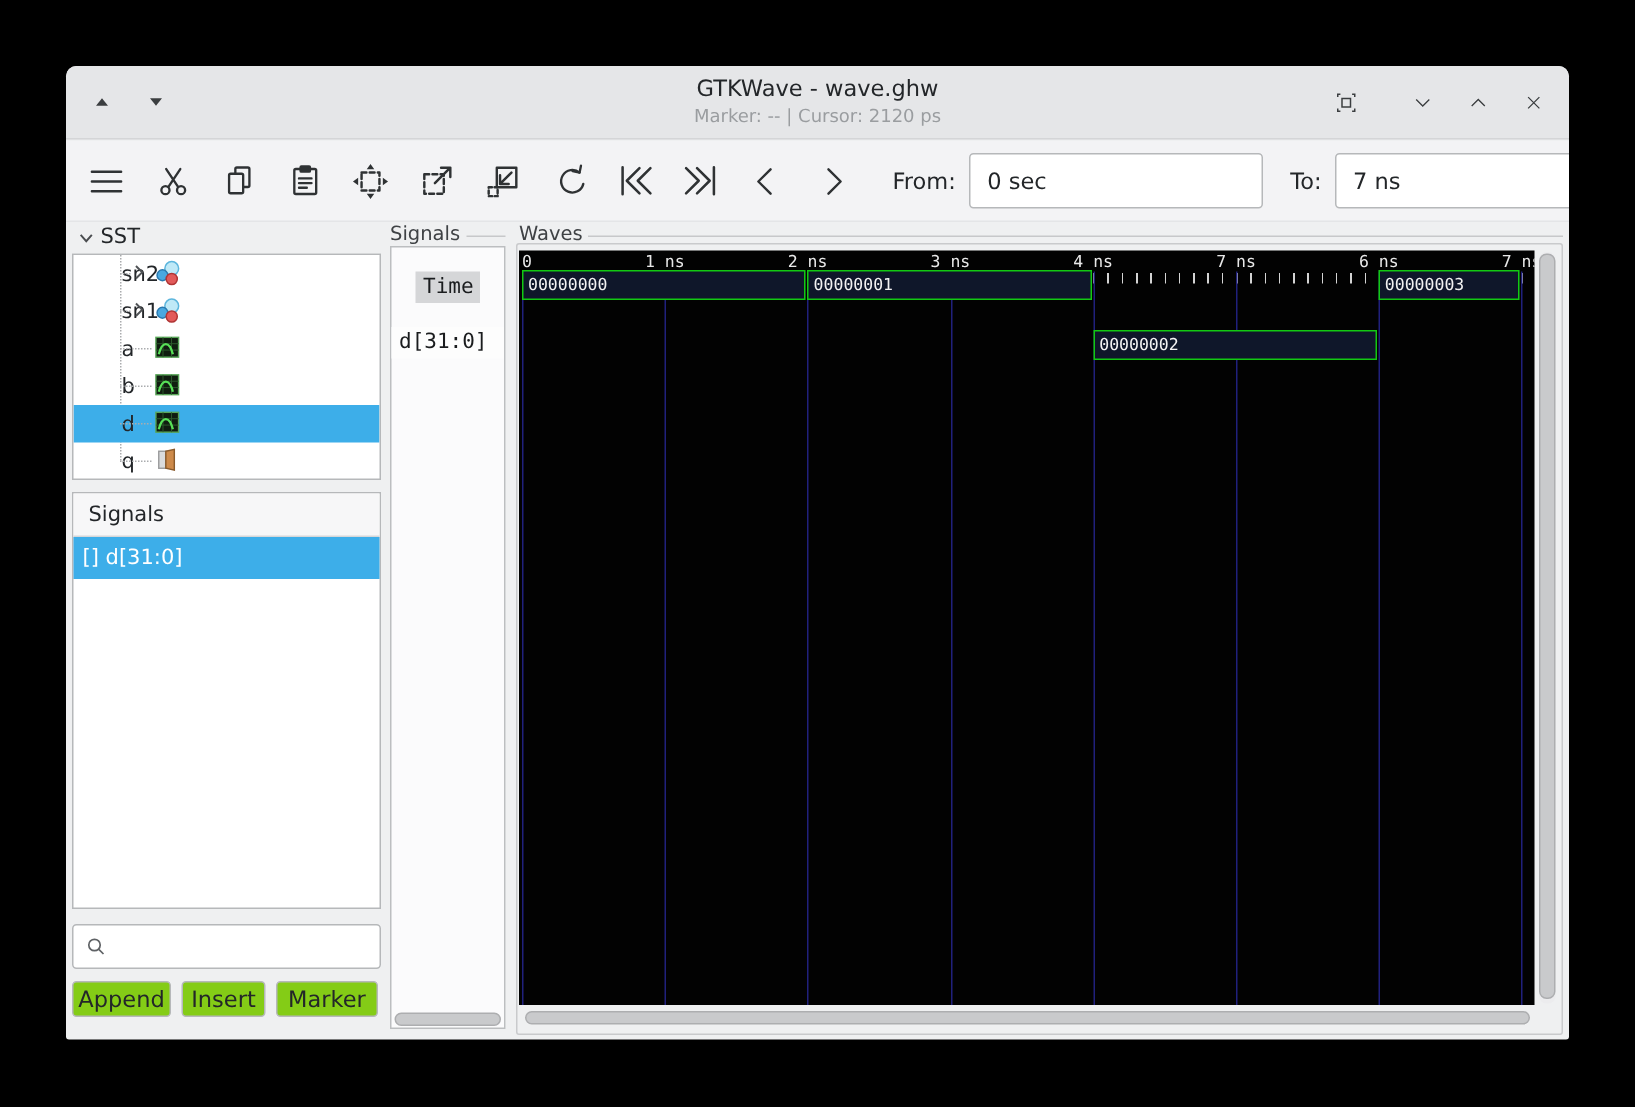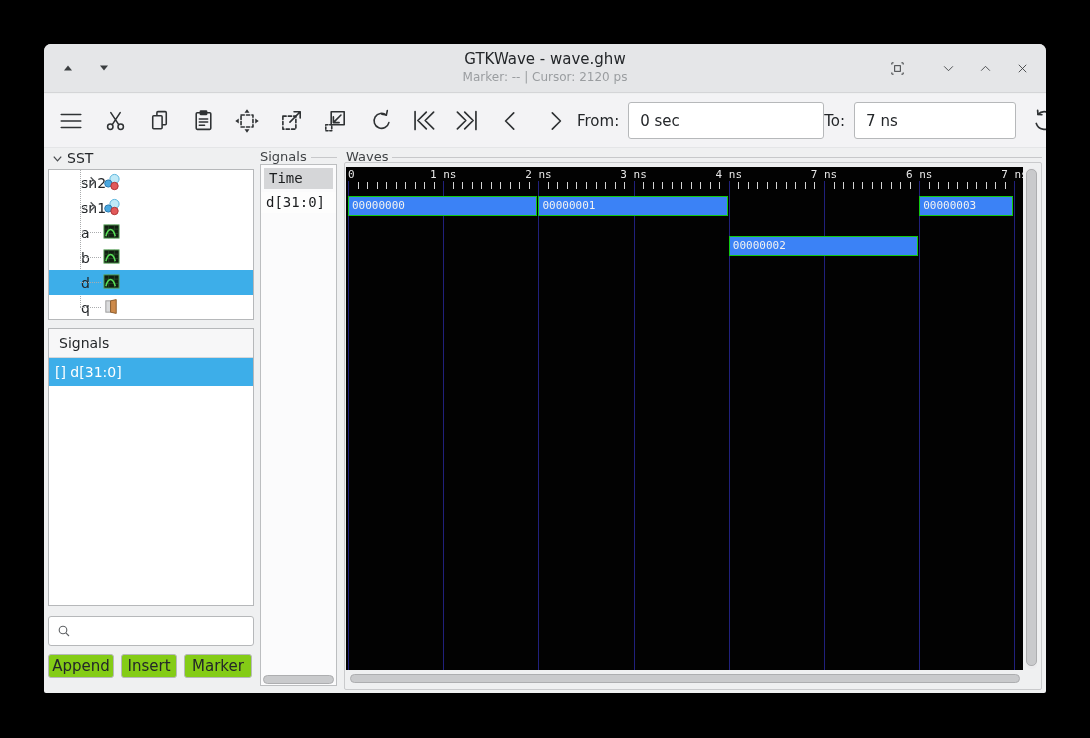--- a/index.html
+++ b/index.html
@@ -23,21 +23,21 @@
   .title { font-size:15px; color:#232629; }
   .subtitle { font-size:12px; color:#9a9da0; margin-top:2px; }
   .win-controls { position:absolute; right:14px; top:0; height:100%; display:flex; align-items:center; gap:17px; }
   .win-controls button { background:none; border:none; width:20px; height:20px; display:flex; align-items:center; justify-content:center; cursor:default; }
   .win-controls button:first-child { margin-right:14px; }
   
   .toolbar { position:absolute; left:0; top:50px; right:0; height:54px;
     background:#f3f3f5; border-bottom:1px solid #e4e5e7; display:flex; align-items:center; padding-left:5px; }
   #toolbar-buttons { display:flex; align-items:center; }
   .tool-btn { width:44px; height:42px; background:none; border:none; display:flex; align-items:center; justify-content:center; cursor:default; }
-  .tb-label { font-size:15px; color:#232629; margin-left:0; }
+  .tb-label { font-size:15px; color:#232629; margin-left:18px; }
   .tb-input { width:196px; height:37px; margin-left:9px; border:1px solid #b6b8ba; border-radius:3px;
     background:#fff; font-family:"DejaVu Sans", sans-serif; font-size:15px; color:#232629; padding:0 11px; outline:none; }
   .tb-input.small { width:162px; }
   .reload-btn { background:none; border:none; margin-left:15px; width:40px; height:40px; display:flex; align-items:center; justify-content:center; cursor:default; }
   
   .sst-header { position:absolute; left:7px; top:106px; display:flex; align-items:center; gap:3px; font-size:14px; }
   #tree { position:absolute; left:4px; top:125px; width:206px; height:151px;
     background:#fff; border:1px solid #b6b8ba; overflow:hidden; }
   .tree-vline { position:absolute; left:31px; top:0; height:137px; border-left:1px dotted #aaacae; }
   .tree-row { height:25px; display:flex; align-items:center; position:relative; }
@@ -61,36 +61,36 @@
   #action-buttons { position:absolute; left:4px; top:610px; width:204px; height:36px; }
   .act-btn { position:absolute; top:0; height:24px; background:#84cc16; border:1px solid #b6b8ba;
     border-radius:3px; font-size:15px; color:#232629; font-family:"DejaVu Sans", sans-serif; cursor:default; }
   
   .legend { position:absolute; display:flex; align-items:center; gap:4px; font-size:13px; color:#3f4245; }
   .legend .lline { flex:1; height:1px; background:#c7c8ca; margin-top:2px; }
   #mid-box { position:absolute; left:216px; top:120px; width:77px; height:522px;
     background:#fbfbfc; border:1px solid #bcbec0; }
   .mid-row { height:21px; line-height:21px; padding-left:5px;
     font-family:"DejaVu Sans Mono", monospace; font-size:14px; color:#1a1c1e; }
-  .mid-row.time { background:#d5d6d8; margin:3px; height:21px; }
+  .mid-row.time { background:#d5d6d8; margin:16px; height:21px; }
   .mid-row.signal { background:#fdfdfd; }
   .hscroll-pill { position:absolute; height:9px; background:#c9cacc; border:1px solid #adaeb0; border-radius:5px; }
   #mid-hscroll { left:219px; top:631px; width:71px; }
   
   #waves-frame { position:absolute; left:300px; top:118px; width:698px; height:528px;
     border:1px solid #c9cacc; background:#eff0f1; border-radius:2px; }
   #wave-canvas { position:absolute; left:302px; top:123px; width:677px; height:503px;
     background:#020202; overflow:hidden; }
   .ts-label { position:absolute; top:1px; font-family:"DejaVu Sans Mono", monospace; font-size:11px;
     color:#e8e8e8; transform:translateX(-50%); white-space:pre; }
   .ts-label.first { transform:none; }
   #ticks { position:absolute; left:2px; top:15px; right:0; height:7px;
     background:repeating-linear-gradient(to right, #d4d4d4 0 1px, transparent 1px 9.52px); }
   .gridline { position:absolute; top:14px; bottom:0; width:1px; background:#20207c; }
-  .wave-seg { position:absolute; top:29px; height:20px; border:1px solid #12c912; background:#3b82f6;
+  .wave-seg { position:absolute; top:13px; height:20px; border:1px solid #12c912; background:#0f172a;
     font-family:"DejaVu Sans Mono", monospace; font-size:11px; color:#f2f2f2;
     line-height:18px; padding-left:3px; overflow:hidden; white-space:pre; }
   #wave-vscroll { position:absolute; left:982px; top:124px; width:11px; height:501px; background:#ececee; border-radius:5px; }
   #wave-vscroll .thumb { position:absolute; left:0; top:1px; width:11px; height:497px;
     background:#c9cacc; border:1px solid #adaeb0; border-radius:5px; }
   #wave-hscroll { left:306px; top:630px; width:670px; }
   svg { display:block; }
 </style>
 </head>
 <body>

